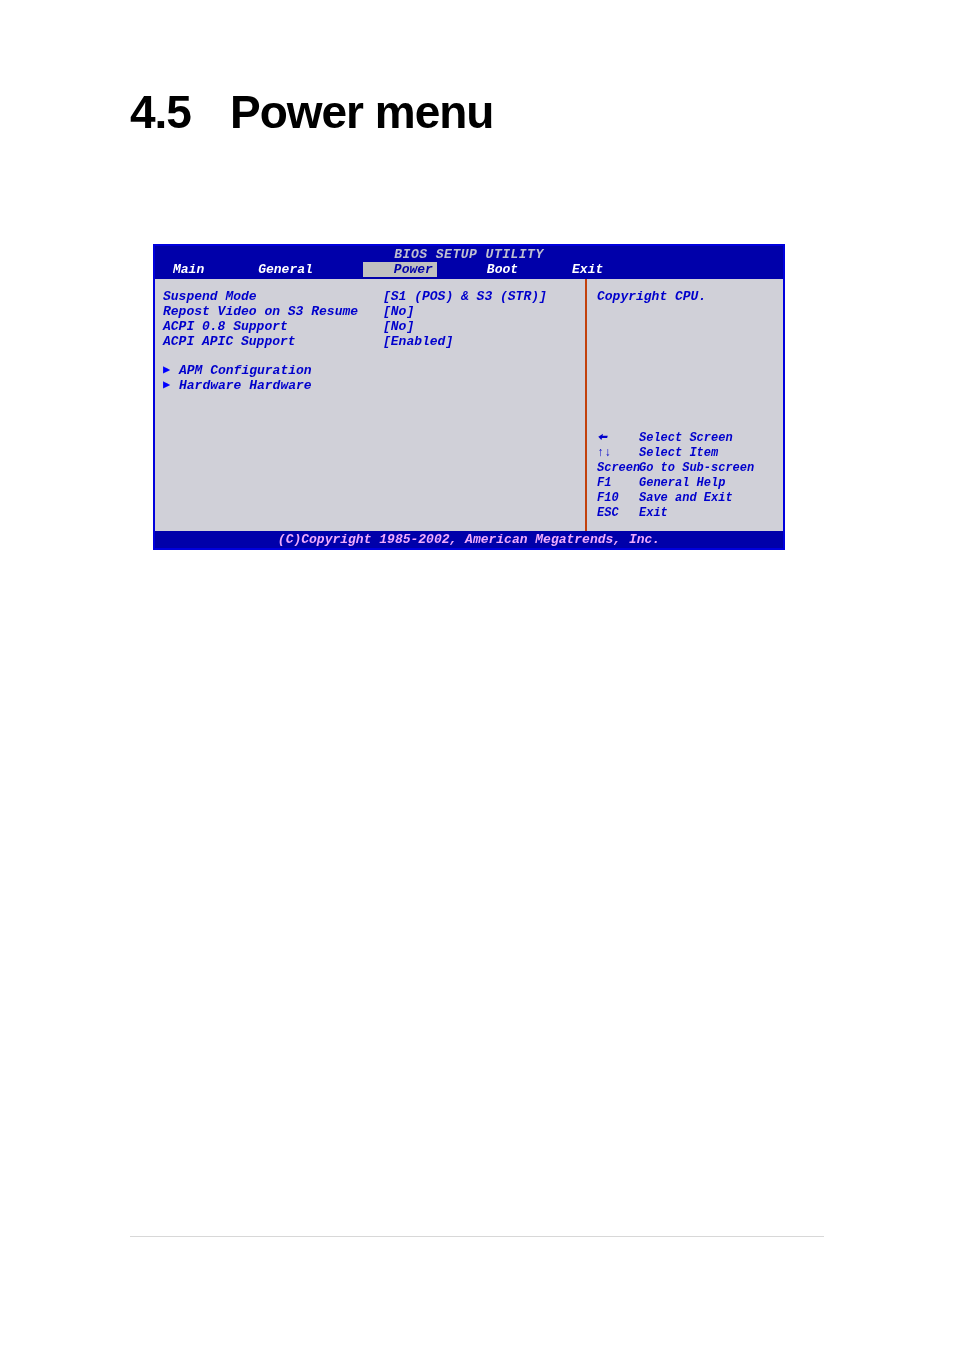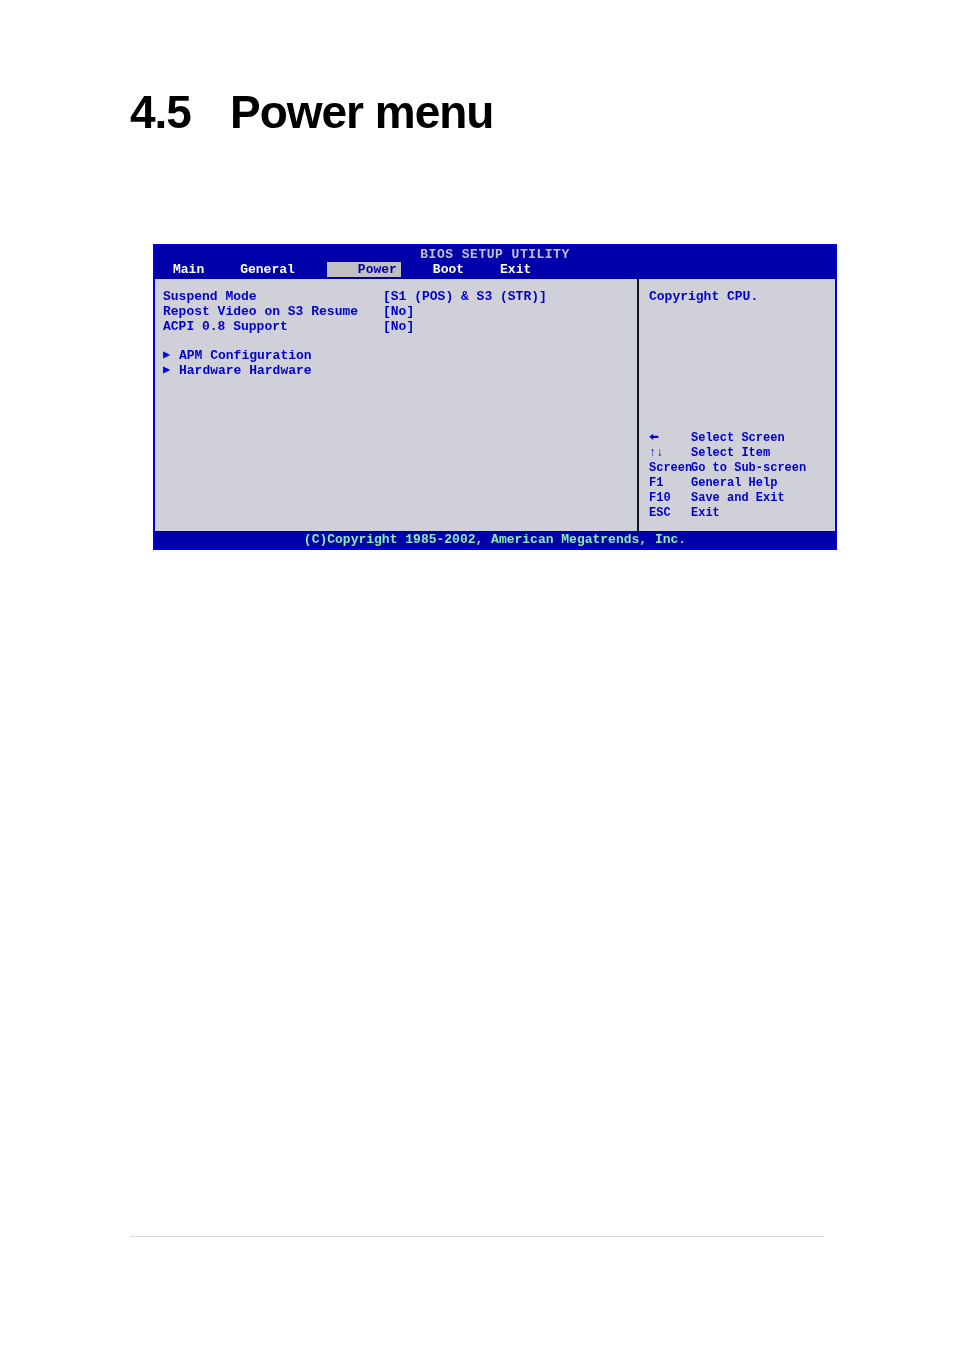--- a/index.html
+++ b/index.html
@@ -25,64 +25,65 @@
       font-stretch: condensed;
     }
     .heading-num {
       display: inline-block;
       margin-right: 39px;
     }
     .bios-screen {
       position: absolute;
       top: 244px;
       left: 153px;
-      width: 684px;
+      width: 632px;
       border: 2px solid #0000dd;
       font-family: 'Courier New', monospace;
       font-size: 13px;
       font-weight: bold;
+      font-style: italic;
     }
     .bios-header {
       background: #0000aa;
       color: #ffffff;
       text-align: center;
       padding: 1px 0 0 0;
       font-size: 13px;
       letter-spacing: 0.5px;
     }
     .bios-title {
       color: #c0c0d0;
       font-weight: bold;
     }
     .bios-tabs {
       background: #0000aa;
       color: #ffffff;
       display: flex;
       padding: 0 14px 2px 14px;
-      gap: 0;
+      gap: 18px;
       font-weight: bold;
     }
     .bios-tab {
       padding: 0 4px;
       margin-right: 28px;
     }
     .bios-tab.active {
       background: #c0c0c0;
       color: #0000aa;
       padding-left: 31px;
     }
     .bios-body {
       display: flex;
       background: #d0d0d8;
       height: 252px;
     }
     .bios-left {
       flex: 1;
       padding: 10px 8px;
-      border-right: 2px solid #0f172a;
+      border-right: 2px solid #c2410c;
       color: #0000cc;
     }
     .bios-row {
       display: flex;
       line-height: 15px;
       white-space: pre;
     }
     .bios-label {
       width: 220px;
       flex-shrink: 0;
@@ -124,21 +125,21 @@
     .bios-key-row {
       display: flex;
       white-space: pre;
     }
     .bios-key {
       width: 42px;
       flex-shrink: 0;
     }
     .bios-footer {
       background: #0000aa;
-      color: #86efac;
+      color: #f0abfc;
       text-align: center;
       padding: 1px 0;
       font-size: 13px;
       font-weight: bold;
     }
     .page-divider {
       position: absolute;
       top: 1236px;
       left: 130px;
       width: 694px;
@@ -174,20 +175,24 @@
         <span class="bios-value">[S1 (POS) &amp; S3 (STR)]</span>
       </div>
       <div class="bios-row">
         <span class="bios-label">Repost Video on S3 Resume</span>
         <span class="bios-value">[No]</span>
       </div>
       <div class="bios-row">
         <span class="bios-label">ACPI 0.8 Support</span>
         <span class="bios-value">[No]</span>
       </div>
+      <div class="bios-row">
+        <span class="bios-label">ACPI APIC Support</span>
+        <span class="bios-value">[Enabled]</span>
+      </div>
       <div class="spacer"></div>
       <div class="bios-submenu-row">
         <span class="bios-arrow">▶</span>
         <span class="bios-submenu-label">APM Configuration</span>
       </div>
       <div class="bios-submenu-row">
         <span class="bios-arrow">▶</span>
         <span class="bios-submenu-label">Hardware Hardware</span>
       </div>
     </div>

